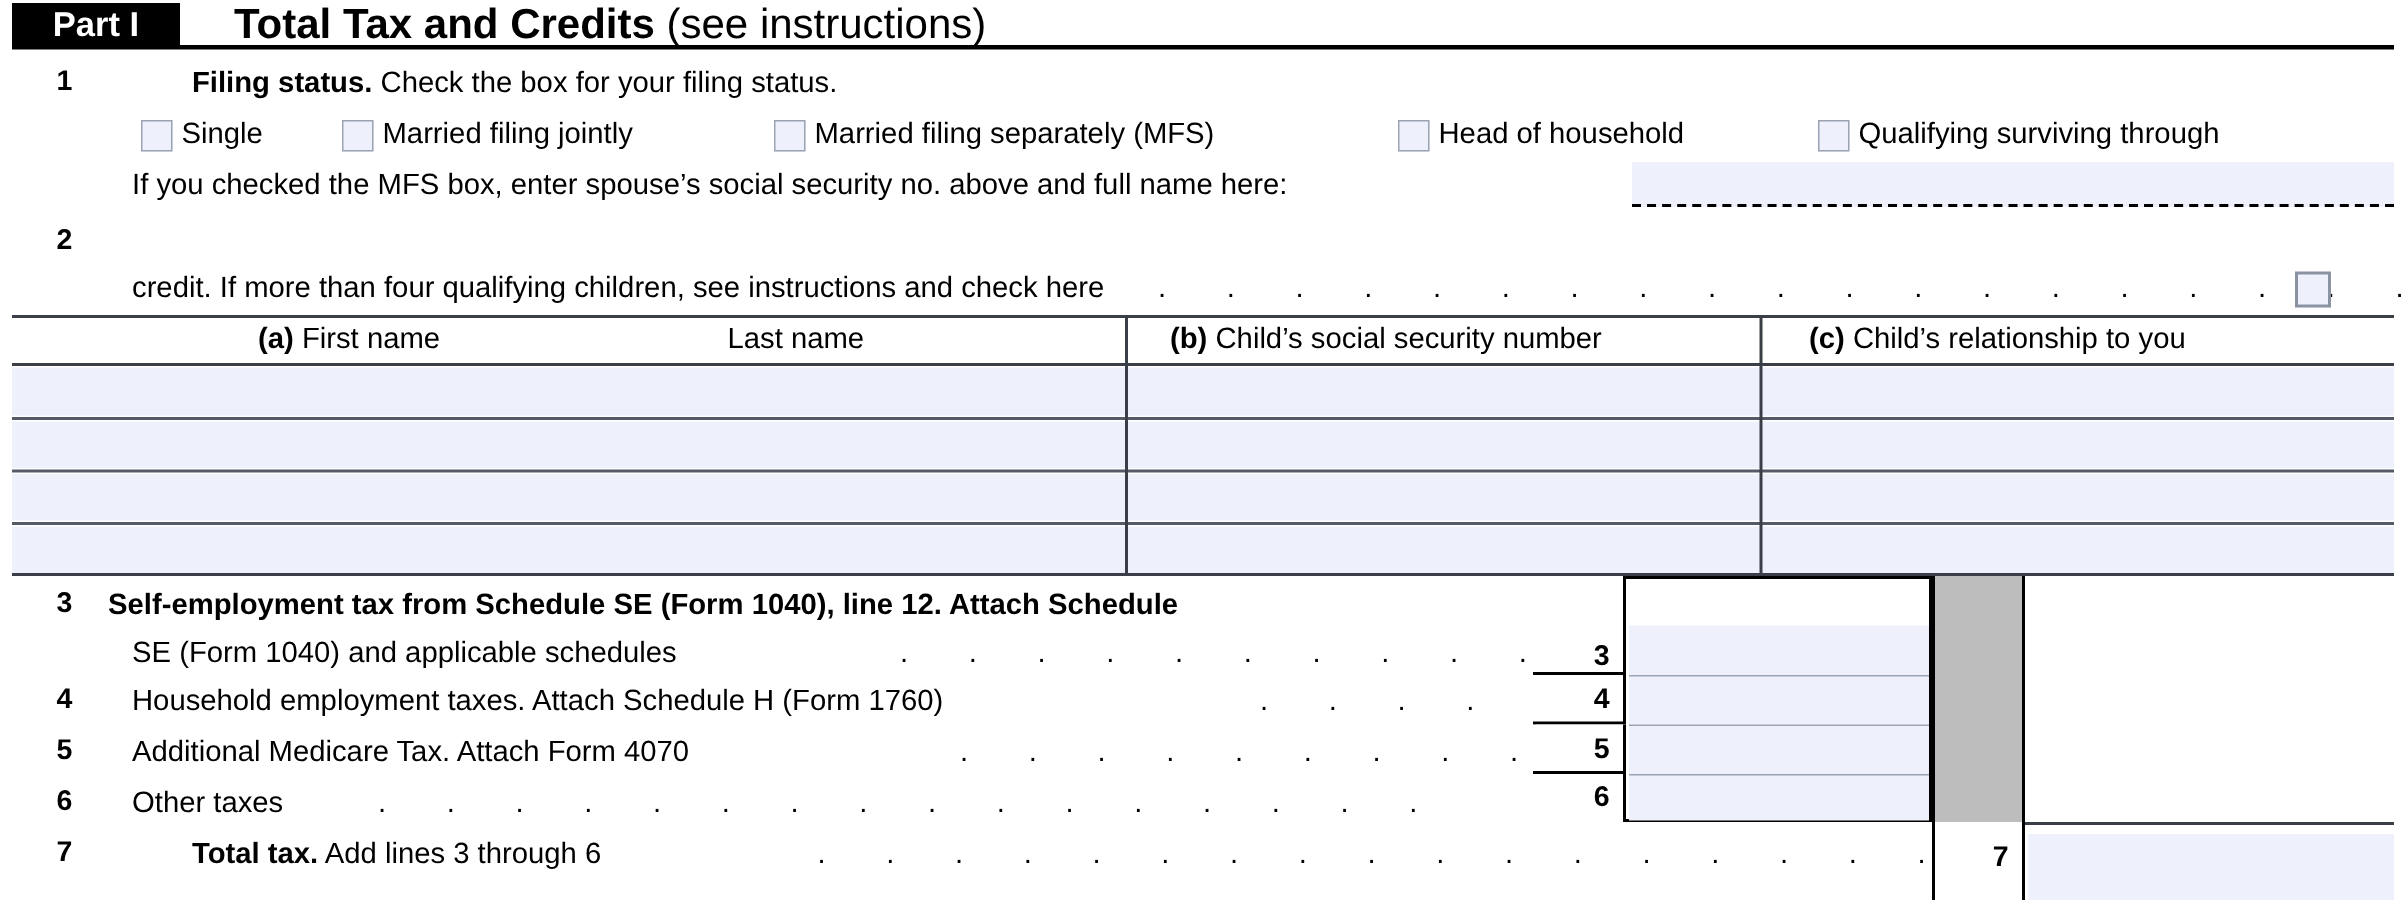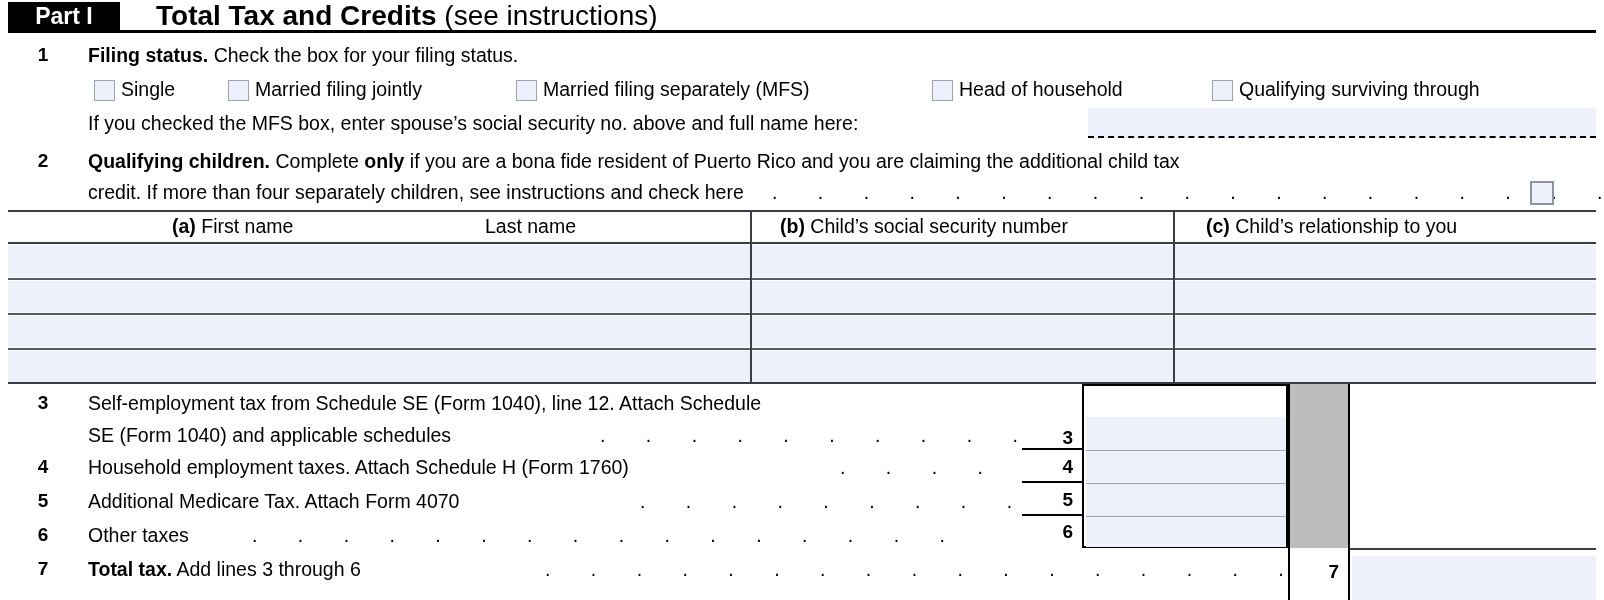--- a/index.html
+++ b/index.html
@@ -57,21 +57,21 @@
     font-weight: bold;
     font-size: 19px;
     text-align: center;
     width: 30px;
   }
   .txt {
     position: absolute;
     font-size: 19.5px;
     white-space: nowrap;
   }
-  .txt b { font-weight: bold; }
+  .txt b { font-weight: bold; margin-left: 40px; }
 
   
   .cbox {
     position: absolute;
     width: 21px; height: 21px;
     background: #eef1fb;
     border: 1.5px solid #9aa3b4;
     box-sizing: border-box;
   }
   .cbox.plain {
@@ -185,24 +185,21 @@
   <div class="cbox" style="left:932px; top:80px;"></div>
   <div class="txt" style="left:959px; top:78px;">Head of household</div>
 
   <div class="cbox" style="left:1212px; top:80px;"></div>
   <div class="txt" style="left:1239px; top:78px;">Qualifying surviving through</div>
 
   <div class="txt" style="left:88px; top:112px;">If you checked the MFS box, enter spouse’s social security no. above and full name here:</div>
   <div class="mfs-field" style="left:1088px; top:108px; width:508px; height:30px;"></div>
 
   <div class="ln-num" style="left:28px; top:150px;">2</div>
-  <div class="txt" style="left:88px; top:150px;">
-    <b>Qualifying children.</b><span> Complete </span><b>only</b><span> if you are a bona fide resident of Puerto Rico and you are claiming the additional child tax</span>
-  </div>
-  <div class="txt" style="left:88px; top:181px;">credit. If more than four separately children, see instructions and check here</div>
+  <div class="txt" style="left:88px; top:181px;">credit. If more than four qualifying children, see instructions and check here</div>
   <div class="leader" style="left:772px; top:181px;">.  .  .  .  .  .  .  .  .  .  .  .  .  .  .  .  .  .  .  .</div>
   <div class="cbox plain" style="left:1530px; top:181px; width:24px; height:24px;"></div>
 
   <div class="qc-rule" style="top:210px;"></div>
 
   <div class="qc-head" style="left:152px; top:215px;">
     <b>(a)</b><span> First name</span>
   </div>
   <div class="qc-head" style="left:465px; top:215px;">Last name</div>
   <div class="qc-head" style="left:1186px; top:215px;">
@@ -240,21 +237,21 @@
   <div class="qc-cell-fill" style="left:753px;  top:317px; width:418px; height:29px; background:transparent;"></div>
   <div class="qc-cell-fill" style="left:1176px; top:317px; width:418px; height:29px; background:transparent;"></div>
 
   <div class="qc-cell-fill" style="left:10px;   top:352px; width:738px; height:29px; background:transparent;"></div>
   <div class="qc-cell-fill" style="left:753px;  top:352px; width:418px; height:29px; background:transparent;"></div>
   <div class="qc-cell-fill" style="left:1176px; top:352px; width:418px; height:29px; background:transparent;"></div>
 
   <div class="qc-rule" style="top:382px;"></div>
 
   <div class="ln-num" style="left:28px; top:392px;">3</div>
-  <div class="txt" style="left:88px; top:392px;">Self-employment tax from Schedule SE (Form 1040), line 12. Attach Schedule</div>
+  <div class="txt" style="left:72px; top:392px;font-weight:bold;">Self-employment tax from Schedule SE (Form 1040), line 12. Attach Schedule</div>
   <div class="txt" style="left:88px; top:424px;">SE (Form 1040) and applicable schedules</div>
   <div class="leader" style="left:600px; top:424px;">.  .  .  .  .  .  .  .  .  .  .  .</div>
 
   <div class="ln-num" style="left:28px; top:456px;">4</div>
   <div class="txt" style="left:88px; top:456px;">Household employment taxes. Attach Schedule H (Form 1760)</div>
   <div class="leader" style="left:840px; top:456px;">.  .  .  .  .</div>
 
   <div class="ln-num" style="left:28px; top:490px;">5</div>
   <div class="txt" style="left:88px; top:490px;">Additional Medicare Tax. Attach Form 4070</div>
   <div class="leader" style="left:640px; top:490px;">.  .  .  .  .  .  .  .  .</div>

